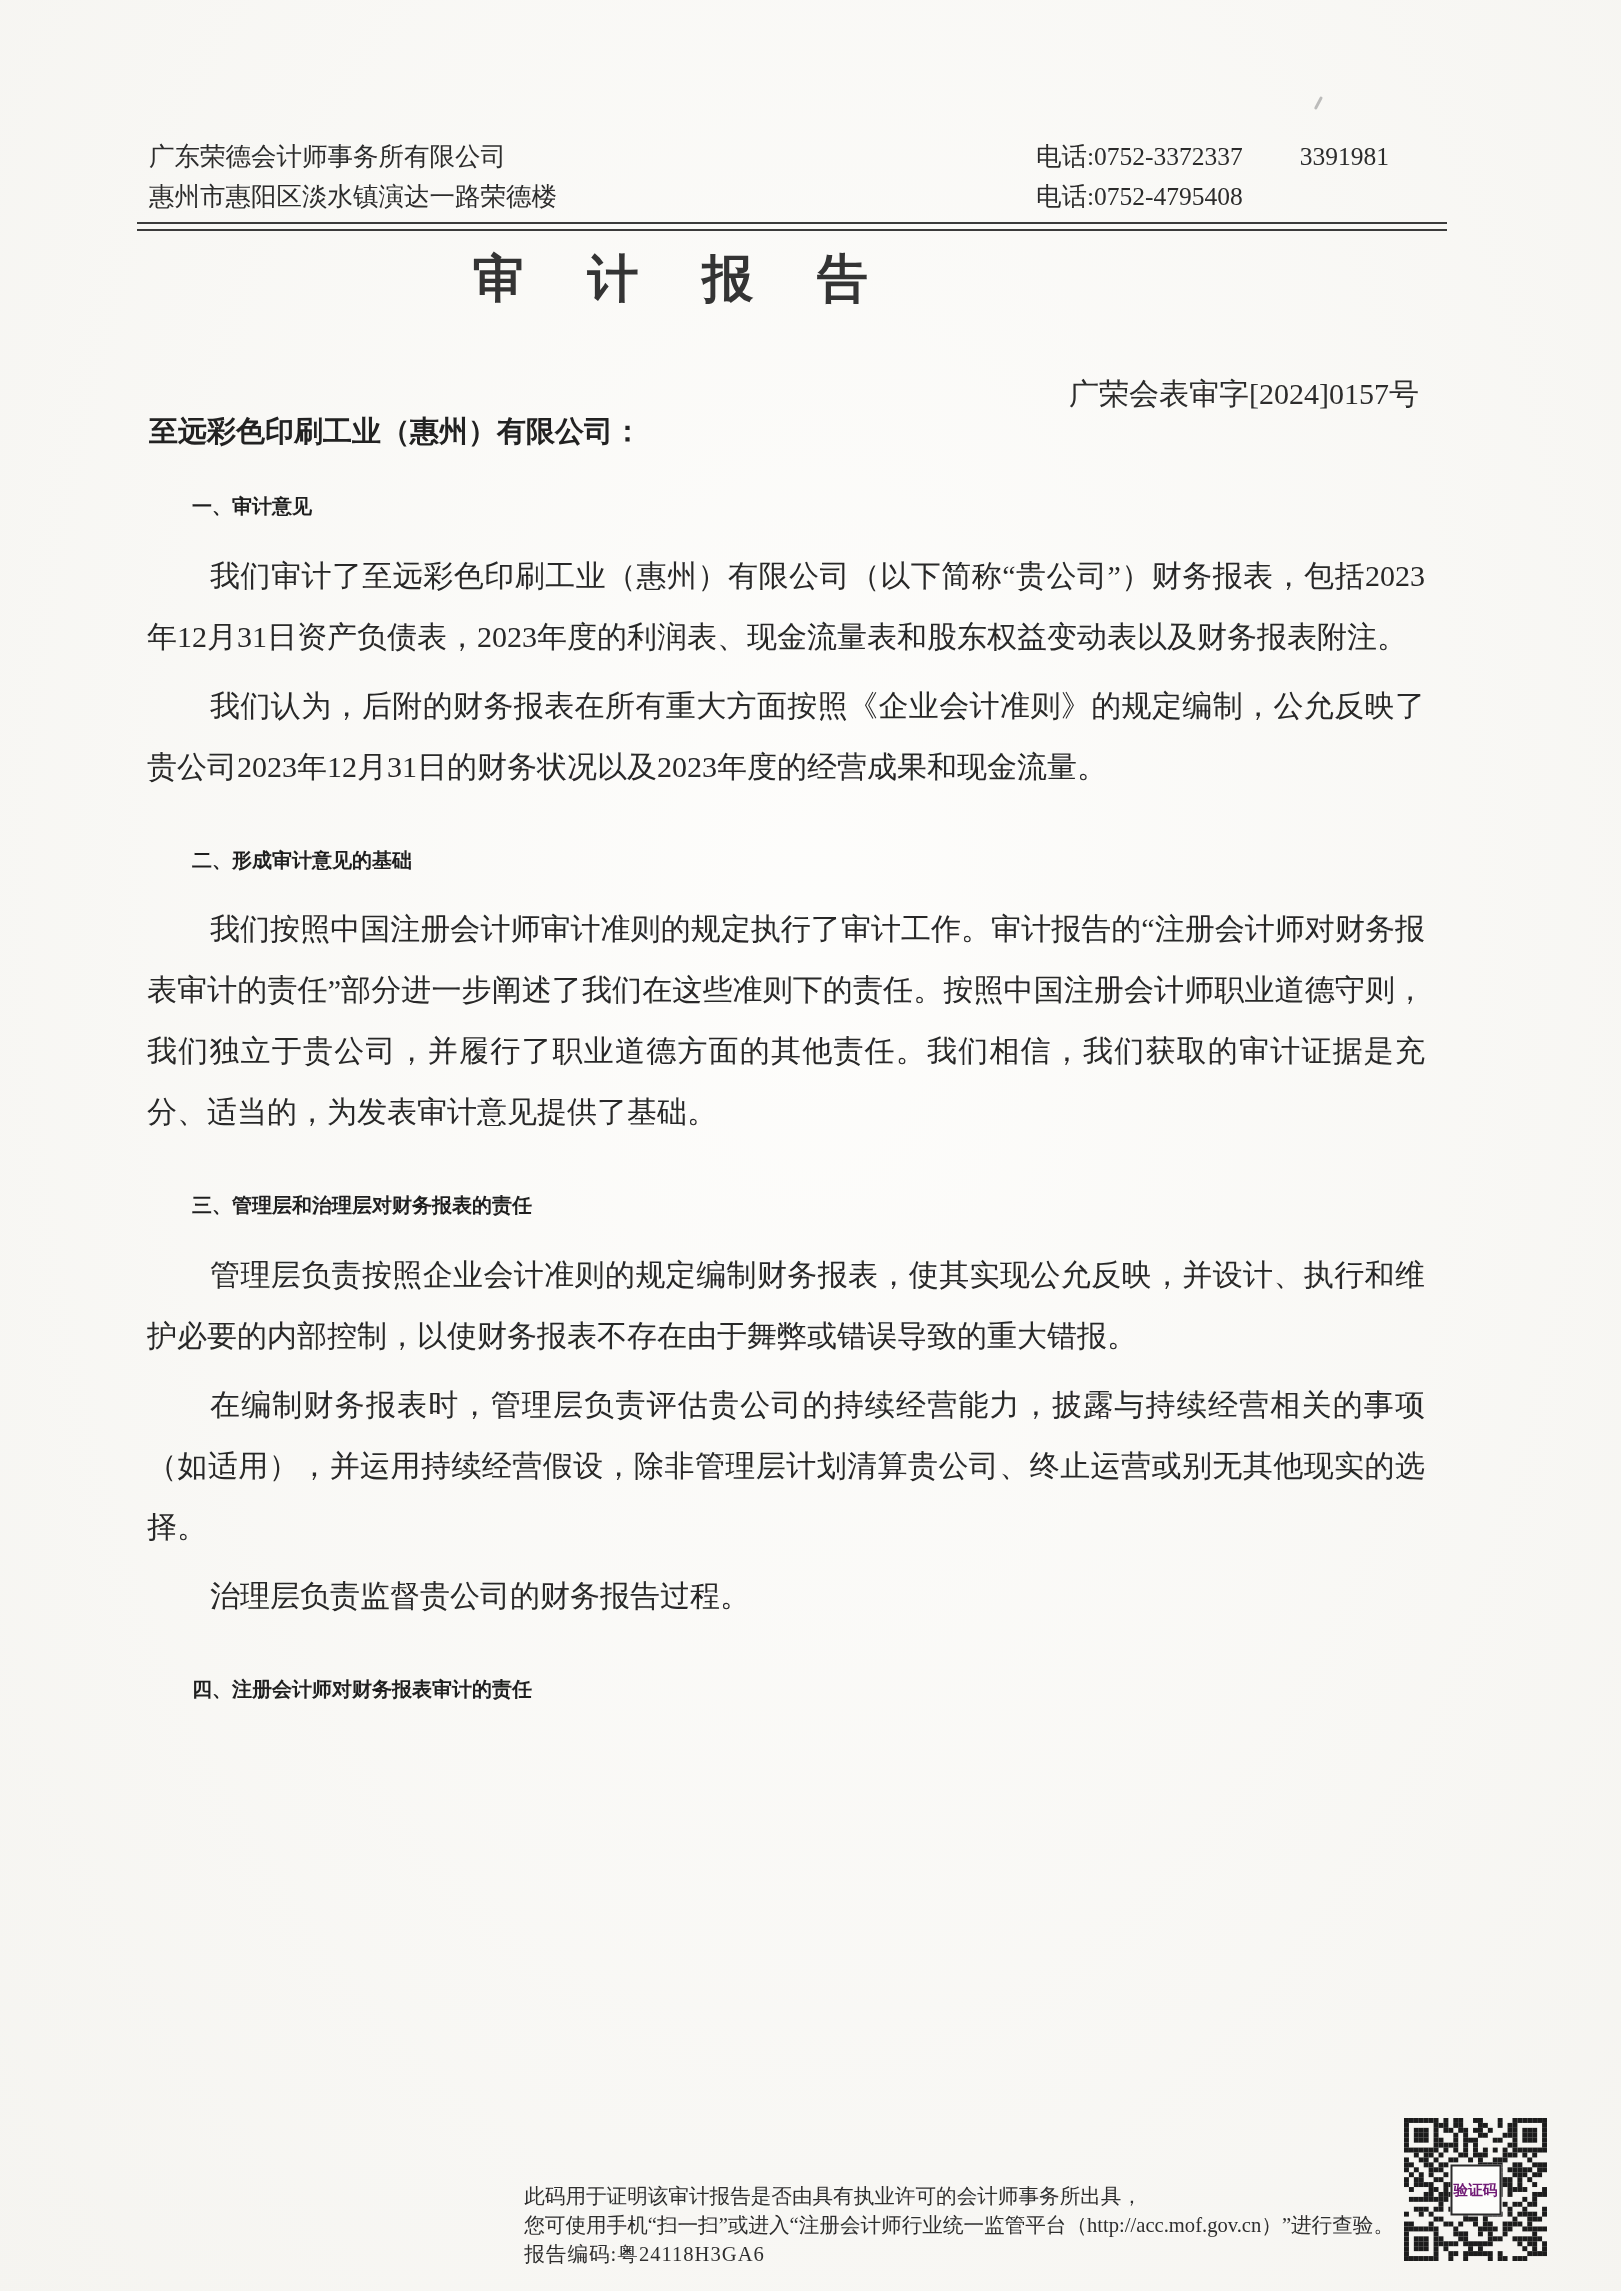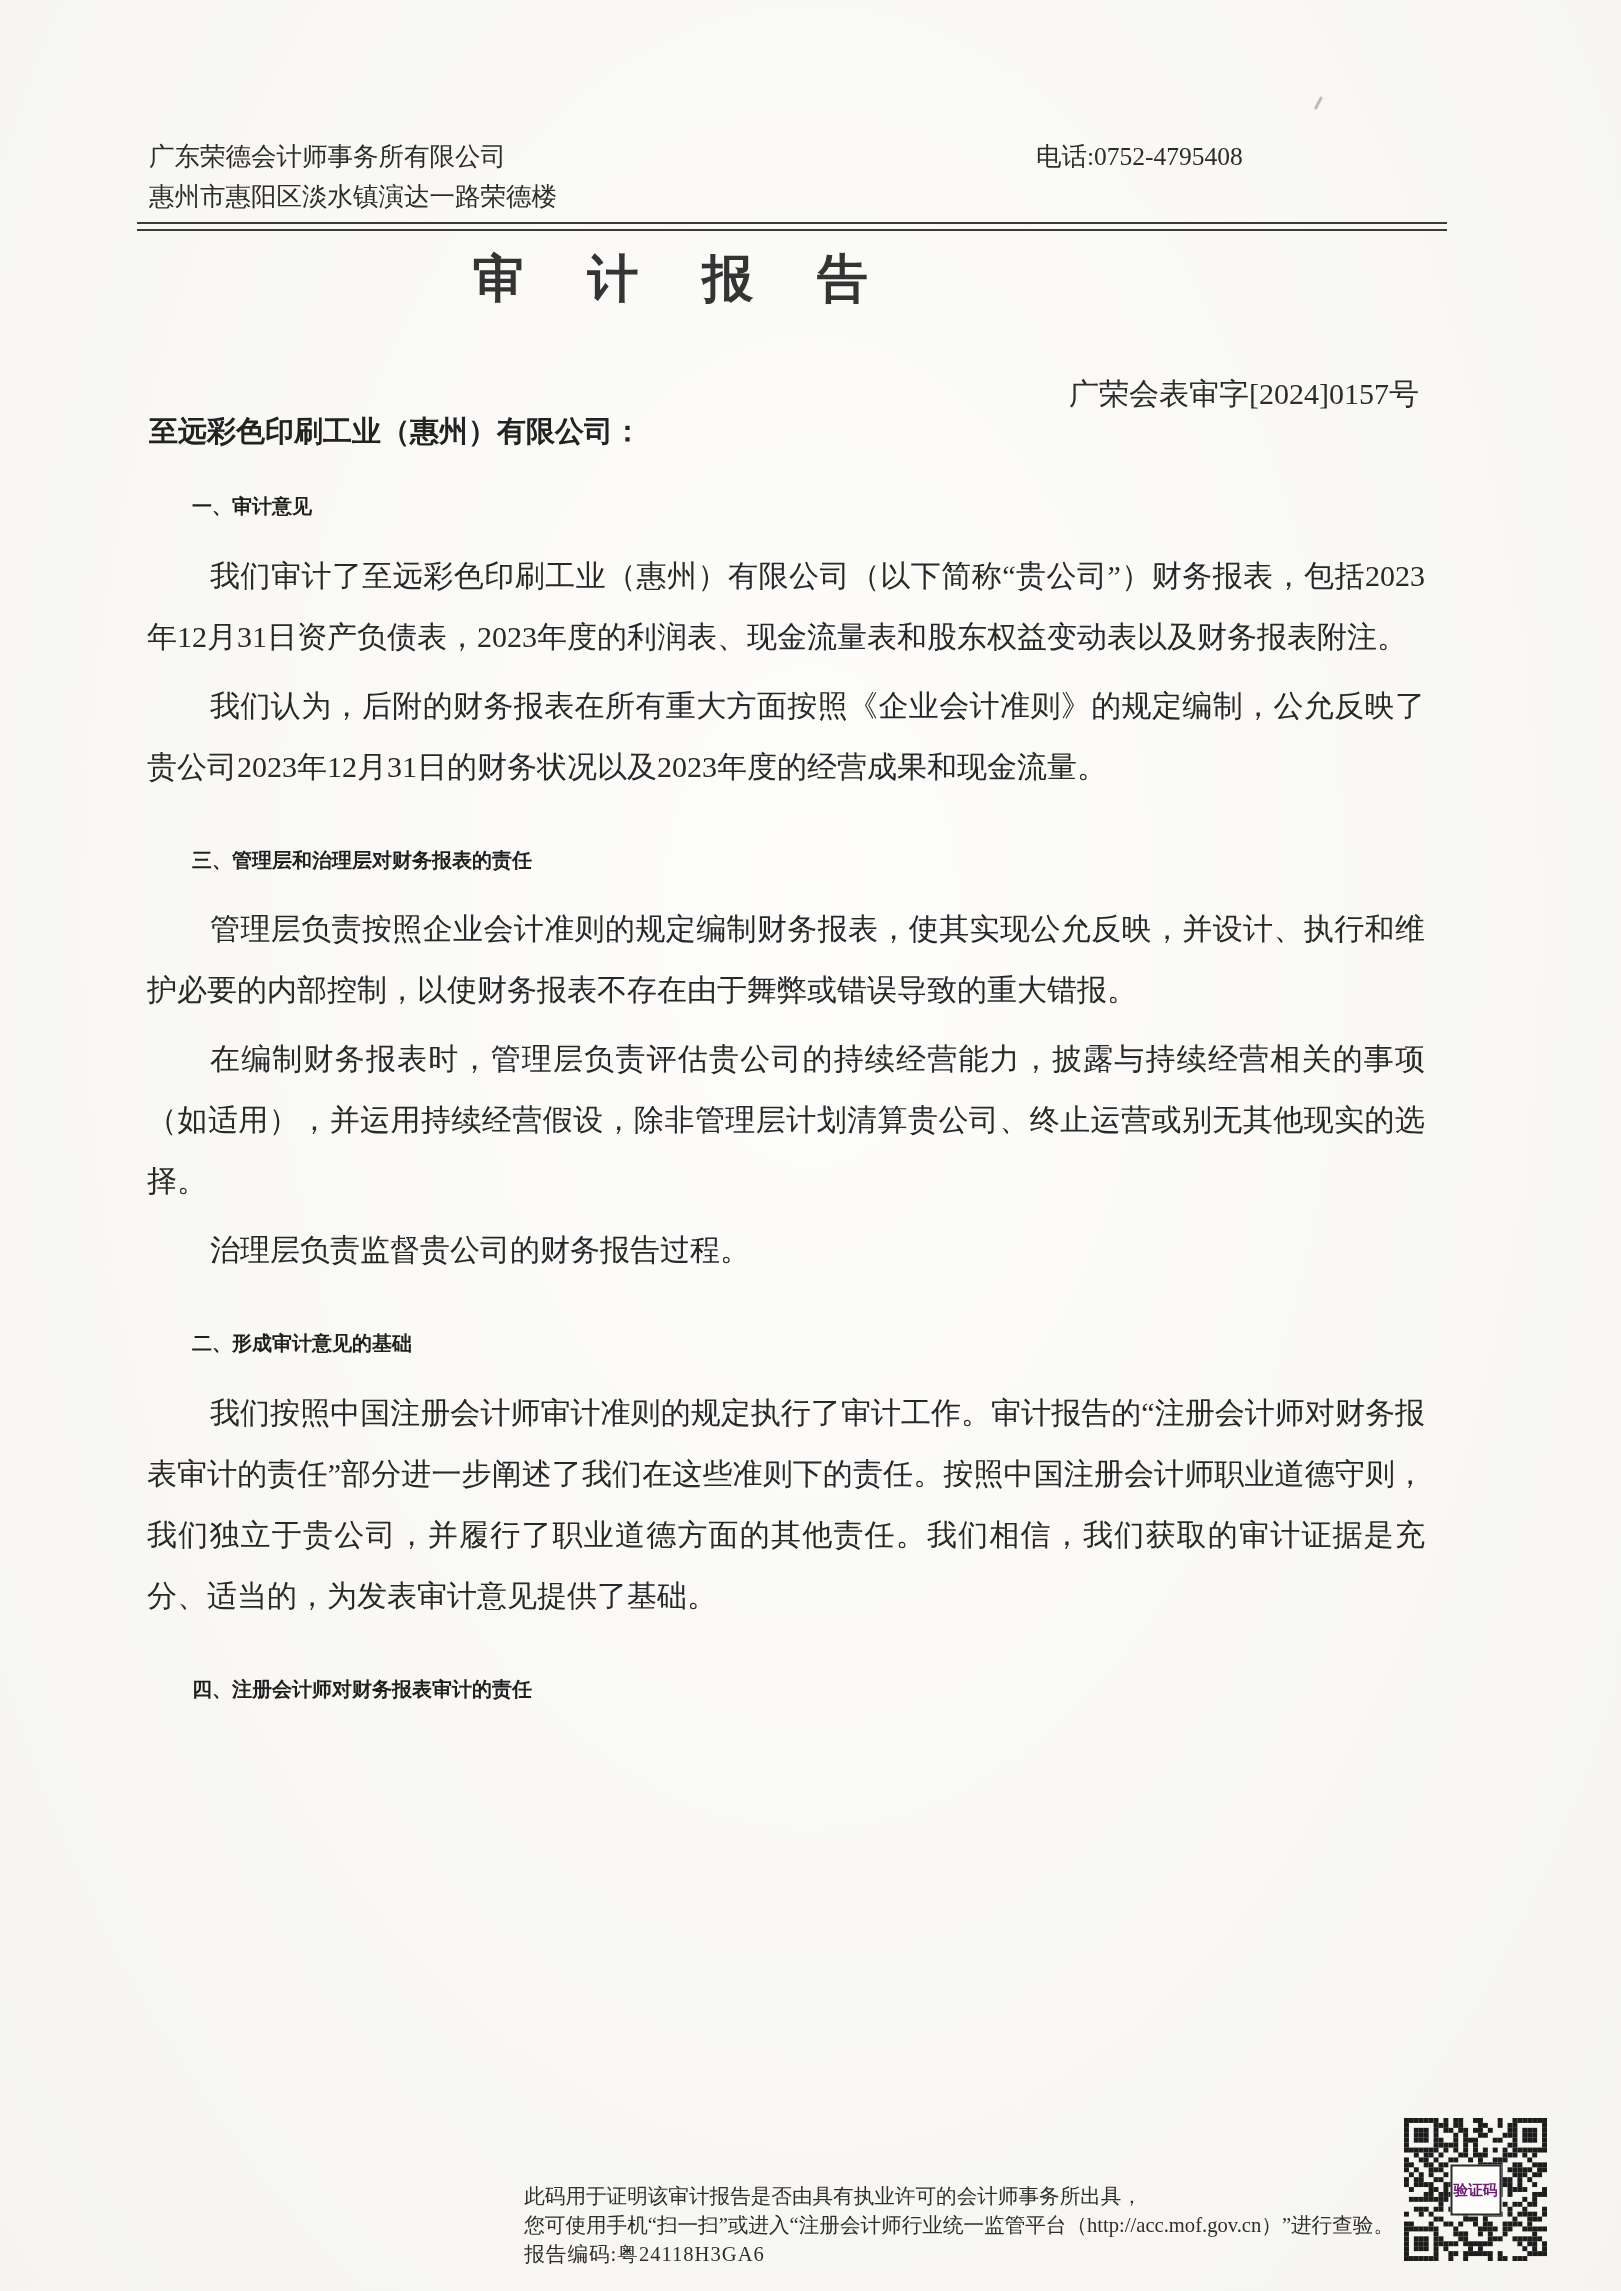--- a/index.html
+++ b/index.html
@@ -82,49 +82,50 @@
 <div class="page">
 
   <div class="speck"></div>
 
   <div class="header">
     <div>
       <div>广东荣德会计师事务所有限公司</div>
       <div>惠州市惠阳区淡水镇演达一路荣德楼</div>
     </div>
     <div class="phones">
+      <div><span>电话:0752-3372337</span><span class="phone-extra">3391981</span></div>
       <div>电话:0752-4795408</div>
     </div>
   </div>
   <div class="header-rule"></div>
 
   <h1 class="title">审 计 报 告</h1>
 
   <div class="doc-number">广荣会表审字[2024]0157号</div>
 
   <div class="addressee">至远彩色印刷工业（惠州）有限公司：</div>
 
   <div class="body">
 
     <div class="section">
       <h2 class="section-heading">一、审计意见</h2>
       <p>我们审计了至远彩色印刷工业（惠州）有限公司（以下简称“贵公司”）财务报表，包括2023年12月31日资产负债表，2023年度的利润表、现金流量表和股东权益变动表以及财务报表附注。</p>
       <p>我们认为，后附的财务报表在所有重大方面按照《企业会计准则》的规定编制，公允反映了贵公司2023年12月31日的财务状况以及2023年度的经营成果和现金流量。</p>
     </div>
 
     <div class="section">
+      <h2 class="section-heading">二、形成审计意见的基础</h2>
+      <p>我们按照中国注册会计师审计准则的规定执行了审计工作。审计报告的“注册会计师对财务报表审计的责任”部分进一步阐述了我们在这些准则下的责任。按照中国注册会计师职业道德守则，我们独立于贵公司，并履行了职业道德方面的其他责任。我们相信，我们获取的审计证据是充分、适当的，为发表审计意见提供了基础。</p>
+    </div>
+
+    <div class="section">
       <h2 class="section-heading">三、管理层和治理层对财务报表的责任</h2>
       <p>管理层负责按照企业会计准则的规定编制财务报表，使其实现公允反映，并设计、执行和维护必要的内部控制，以使财务报表不存在由于舞弊或错误导致的重大错报。</p>
       <p>在编制财务报表时，管理层负责评估贵公司的持续经营能力，披露与持续经营相关的事项（如适用），并运用持续经营假设，除非管理层计划清算贵公司、终止运营或别无其他现实的选择。</p>
       <p>治理层负责监督贵公司的财务报告过程。</p>
-    </div>
-
-    <div class="section">
-      <h2 class="section-heading">二、形成审计意见的基础</h2>
-      <p>我们按照中国注册会计师审计准则的规定执行了审计工作。审计报告的“注册会计师对财务报表审计的责任”部分进一步阐述了我们在这些准则下的责任。按照中国注册会计师职业道德守则，我们独立于贵公司，并履行了职业道德方面的其他责任。我们相信，我们获取的审计证据是充分、适当的，为发表审计意见提供了基础。</p>
     </div>
 
     <div class="section">
       <h2 class="section-heading">四、注册会计师对财务报表审计的责任</h2>
     </div>
 
   </div>
 
   <div class="footer-text">
     <div>此码用于证明该审计报告是否由具有执业许可的会计师事务所出具，</div>

